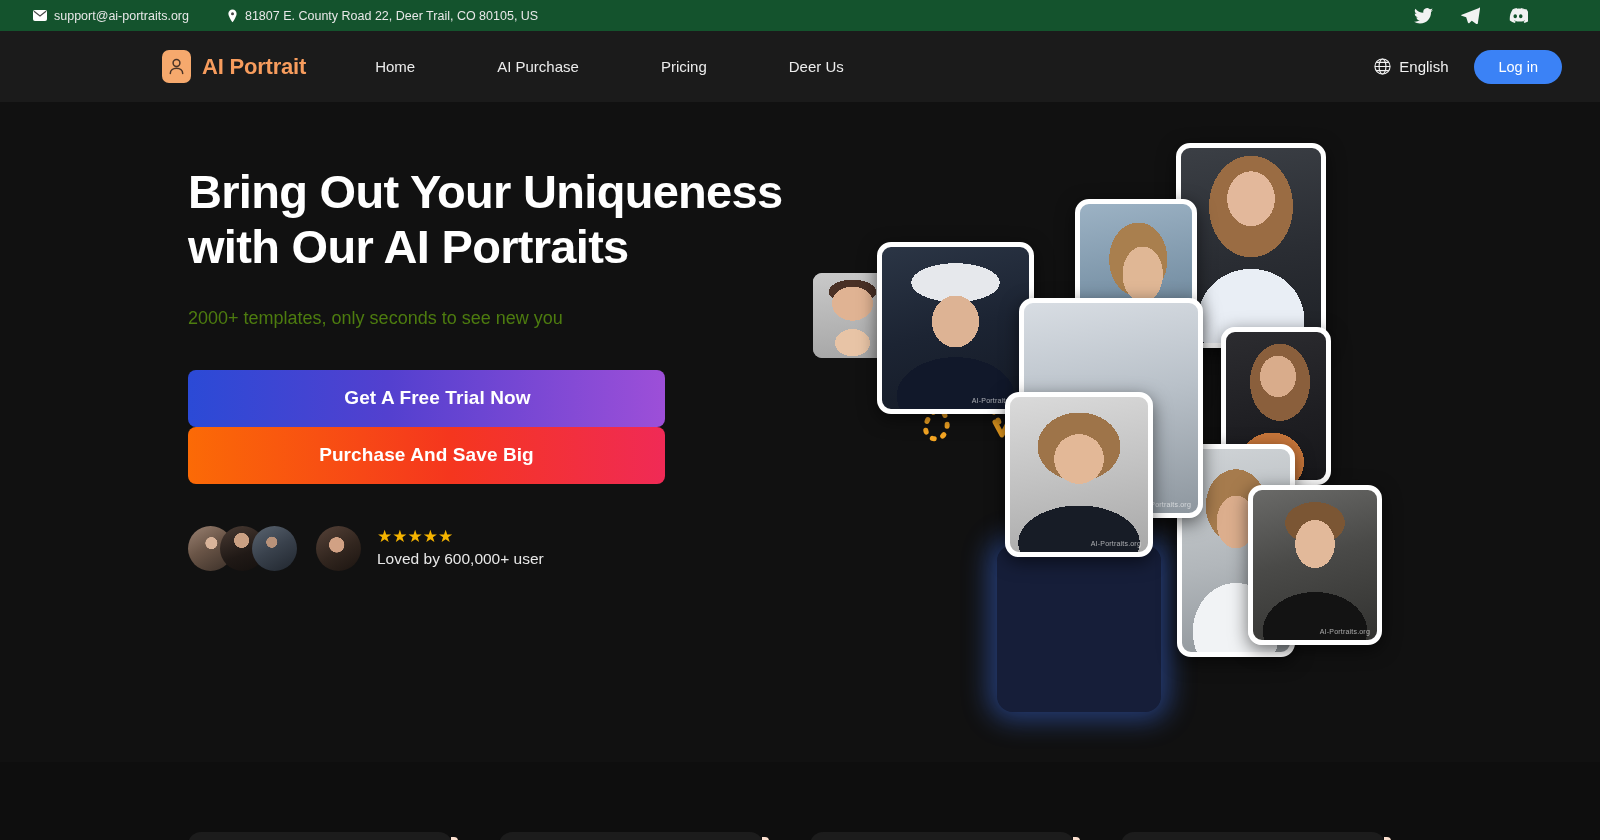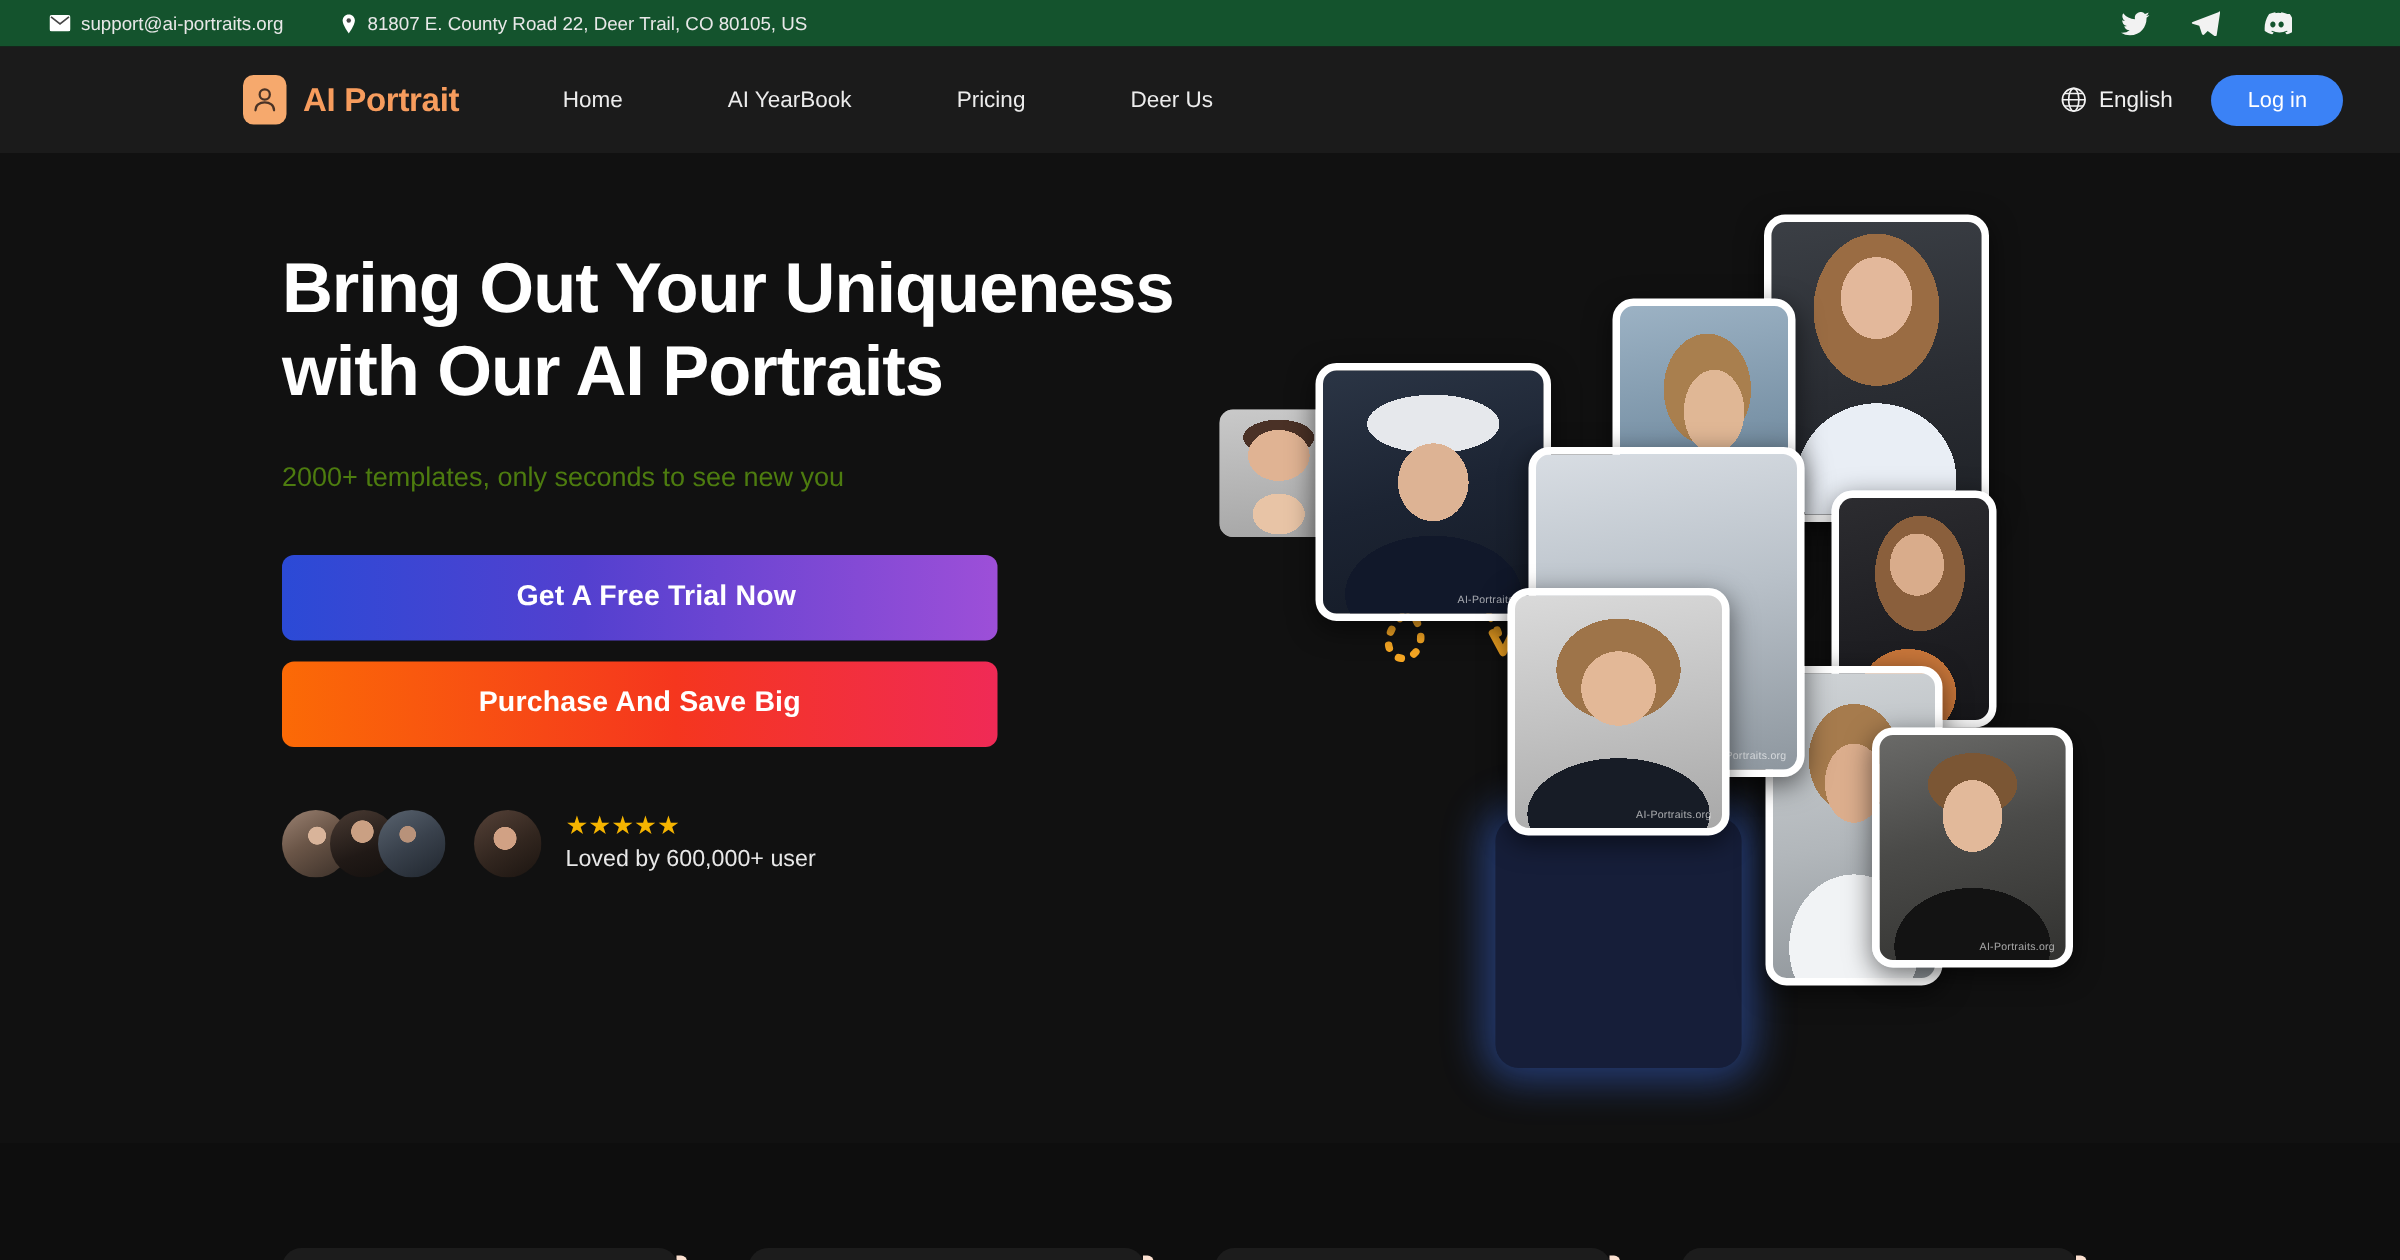--- a/index.html
+++ b/index.html
@@ -58,21 +58,21 @@
   .brand-name {
     font-size: 22px;
     font-weight: 700;
     color: #f79c5d;
     letter-spacing: -0.2px;
   }
   .nav-links {
     display: flex;
     align-items: center;
     margin-left: 36px;
-    gap: 4px;
+    gap: 16px;
   }
   .nav-link {
     color: #ececec;
     font-size: 15px;
     padding: 8px 33px;
     text-decoration: none;
     white-space: nowrap;
     cursor: pointer;
   }
   .nav-right {
@@ -136,21 +136,21 @@
     cursor: pointer;
     font-family: inherit;
     letter-spacing: 0.1px;
   }
   .cta-primary {
     margin-top: 41px;
     background: linear-gradient(90deg, #2b4ad6 0%, #5340cf 42%, #9d4fd8 100%);
     padding-left: 22px;
   }
   .cta-secondary {
-    margin-top: 14px;
+    margin-top: 0;
     background: linear-gradient(90deg, #fb6a06 0%, #f5361e 55%, #f02a56 100%);
   }
 
   .social-proof {
     margin-top: 42px;
     display: flex;
     align-items: center;
     gap: 16px;
   }
   .avatars { display:flex; }
@@ -292,21 +292,21 @@
     <span class="brand-logo">
       <svg width="17" height="19" viewBox="0 0 17 19">
           <circle cx="8.5" cy="6" r="3.4" fill="none" stroke="#4a3326" stroke-width="1.5"></circle>
           <path d="M2.3 16.5c0-3.4 2.8-5.3 6.2-5.3s6.2 1.9 6.2 5.3" fill="none" stroke="#4a3326" stroke-width="1.5" stroke-linecap="round"></path>
         </svg>
     </span>
     <span class="brand-name">AI Portrait</span>
   </div>
   <div class="nav-links">
     <a class="nav-link" href="#">Home</a>
-    <a class="nav-link" href="#">AI YearBook</a>
+    <a class="nav-link" href="#">AI Purchase</a>
     <a class="nav-link" href="#">Pricing</a>
     <a class="nav-link" href="#">Deer Us</a>
   </div>
   <div class="nav-right">
     <div class="lang">
       <span>
         <svg width="17" height="17" viewBox="0 0 18 18">
             <circle cx="9" cy="9" r="8" fill="none" stroke="#f2f2f2" stroke-width="1.2"></circle>
             <ellipse cx="9" cy="9" rx="3.6" ry="8" fill="none" stroke="#f2f2f2" stroke-width="1.2"></ellipse>
             <path d="M1 9h16M2.3 4.6h13.4M2.3 13.4h13.4" stroke="#f2f2f2" stroke-width="1.2"></path>

